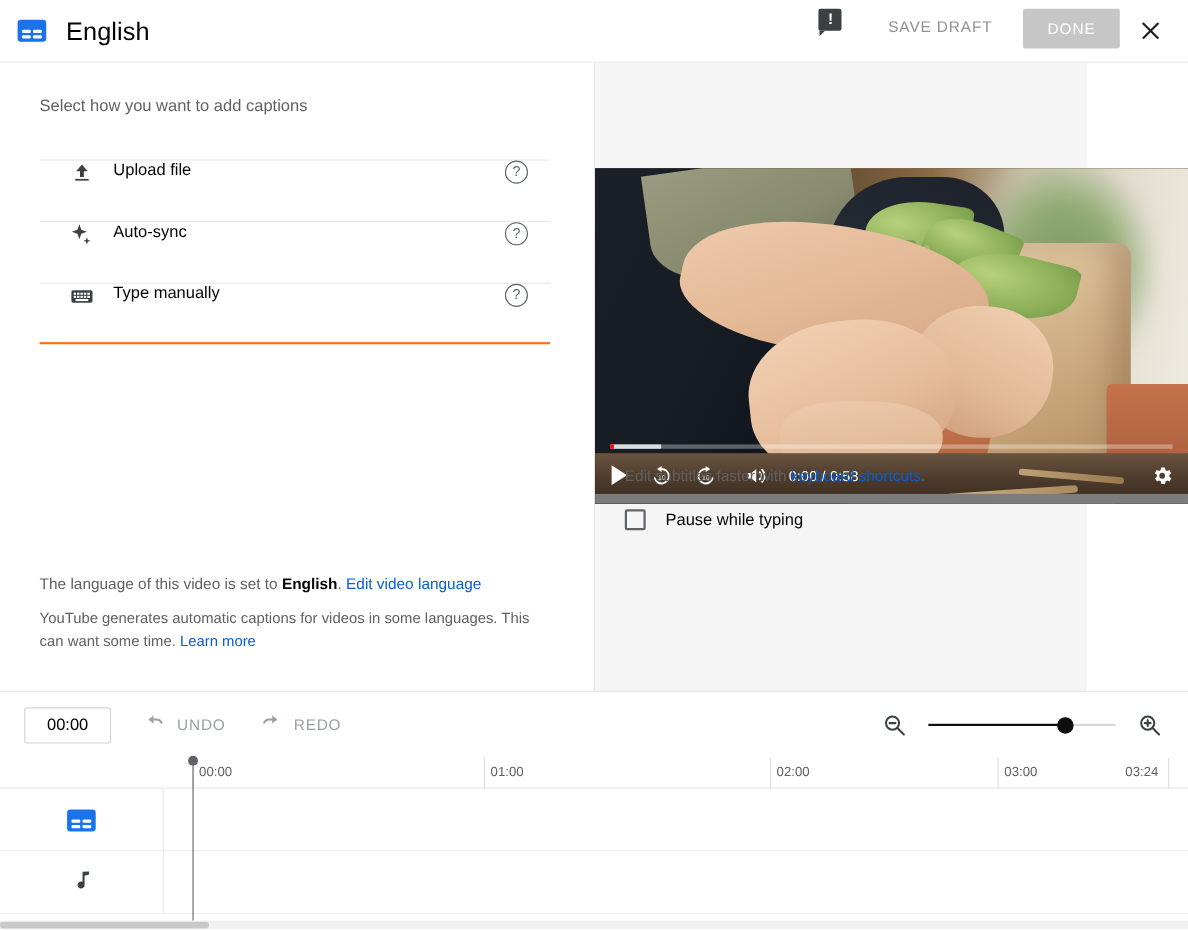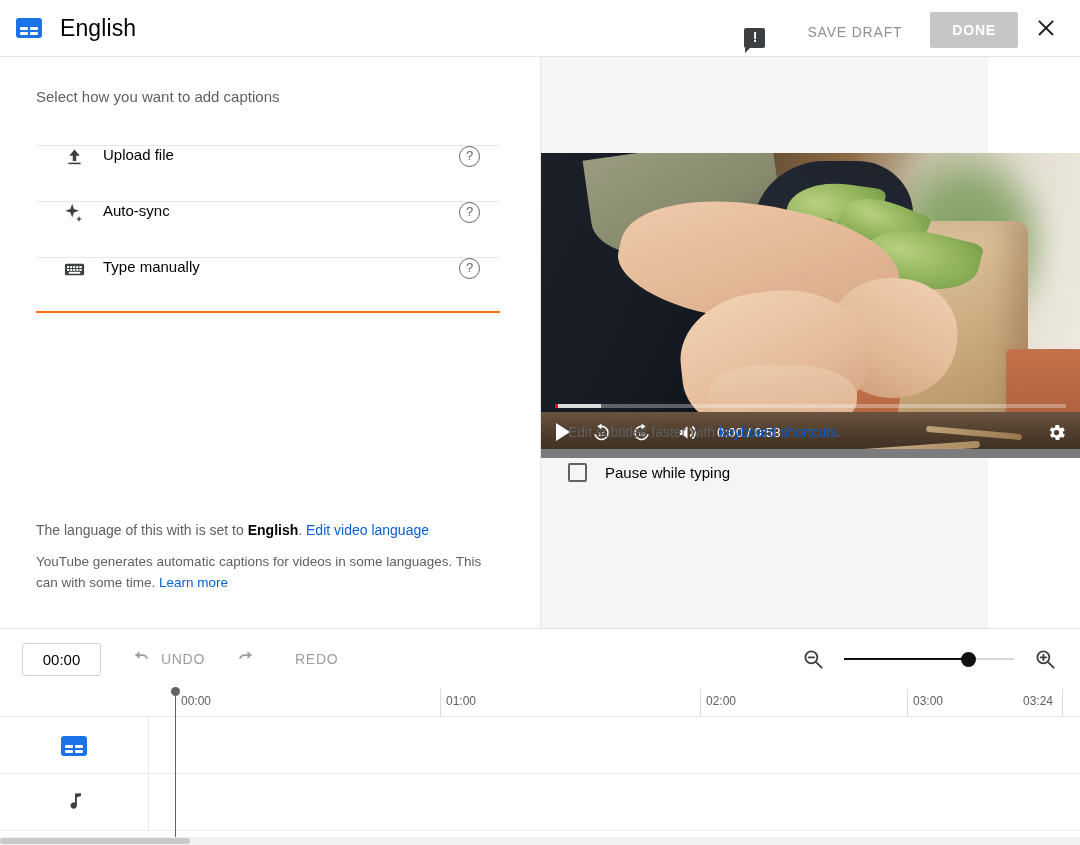--- a/index.html
+++ b/index.html
@@ -28,21 +28,21 @@
   .hdr-icon-cc::after {
     content: ""; position: absolute; left: 14px; top: 9px;
     width: 8px; height: 3px; background: #fff; border-radius: 1px;
     box-shadow: -10px 5px 0 0 #fff, 0px 5px 0 0 #fff;
   }
   .hdr-title {
     margin-left: 18px; font-size: 23px; color: #030303; font-weight: 400;
     letter-spacing: .1px;
   }
   .hdr-right {
-    margin-left: auto; display: flex; align-items: flex-end; gap: 0px;
+    margin-left: auto; display: flex; align-items: flex-start; gap: 0px;
     padding-right: 14px;
   }
   .feedback-icon {
     width: 21px; height: 20px; background: #3c4043;
     border-radius: 2px; position: relative; margin-right: 32px;
   }
   .feedback-icon::before {
     content: ""; position: absolute; left: 1px; bottom: -5px;
     border-left: 5px solid #3c4043; border-bottom: 5px solid transparent;
   }
@@ -51,21 +51,21 @@
     text-align: center; color: #fff; font-size: 14px; font-weight: 700;
     line-height: 22px;
   }
   .save-draft {
     font-size: 14px; letter-spacing: .8px; color: #909090;
     font-weight: 500; background: none; border: none; cursor: pointer;
     padding: 8px 10px; margin-right: 18px;
   }
   .done-btn {
     background: #c6c6c6; color: #fff; border: none; border-radius: 2px;
-    font-size: 14px; letter-spacing: .8px; font-weight: 700;
+    font-size: 14px; letter-spacing: .8px; font-weight: 400;
     padding: 10px 22px; cursor: default;
   }
   .close-x {
     width: 40px; height: 40px; margin-left: 8px; position: relative;
     cursor: pointer;
   }
   .close-x::before, .close-x::after {
     content: ""; position: absolute; left: 10px; top: 19px;
     width: 20px; height: 1.8px; background: #1f1f1f;
   }
@@ -270,21 +270,21 @@
   }
   .timecode {
     margin-left: 22px; width: 79px; height: 33px; border: 1px solid #d3d3d3;
     border-radius: 3px; display: flex; align-items: center; justify-content: center;
     font-size: 15px; color: #030303; background: #fff; cursor: text;
   }
   .ur-btn {
     display: flex; align-items: center; cursor: default; color: #9aa0a6;
   }
   .ur-undo { margin-left: 28px; }
-  .ur-redo { margin-left: 30px; gap: 28px; }
+  .ur-redo { margin-left: 30px; }
   .ur-label { font-size: 14px; letter-spacing: .7px; font-weight: 500; margin-left: 9px; }
   .zoom-group { margin-left: auto; margin-right: 22px; display: flex; align-items: center; }
   .zoom-ico { width: 26px; height: 26px; cursor: pointer; }
   .slider { position: relative; width: 170px; height: 20px; margin: 0 18px; cursor: pointer; }
   .slider-rail { position: absolute; left: 0; top: 9px; width: 170px; height: 2px; background: #d8d8d8; }
   .slider-fill { position: absolute; left: 0; top: 9px; width: 125px; height: 2px; background: #0f0f0f; }
   .slider-thumb {
     position: absolute; left: 117px; top: 3px; width: 15px; height: 15px;
     border-radius: 50%; background: #0f0f0f;
   }
@@ -402,25 +402,25 @@
             </g>
           </svg>
         </span>
         <span class="method-label">Type manually</span>
         <span class="help-icon">?</span>
       </div>
 
     </div>
 
     <div class="lang-line">
-      <span>The language of this with is set to </span><b>English</b><span>. </span><a class="link">Edit video language</a>
+      <span>The language of this video is set to </span><b>English</b><span>. </span><a class="link">Edit video language</a>
     </div>
 
     <div class="auto-cap-note">
-      <span>YouTube generates automatic captions for videos in some languages. This can with some time. </span><a class="link">Learn more</a>
+      <span>YouTube generates automatic captions for videos in some languages. This can want some time. </span><a class="link">Learn more</a>
     </div>
   </div>
 
   <div class="right-panel">
 
     <div class="video-wrap">
       <div class="scene">
         <div class="bg-wall"></div>
         <div class="bg-blur-plant"></div>
         <div class="paper-bag"></div>

